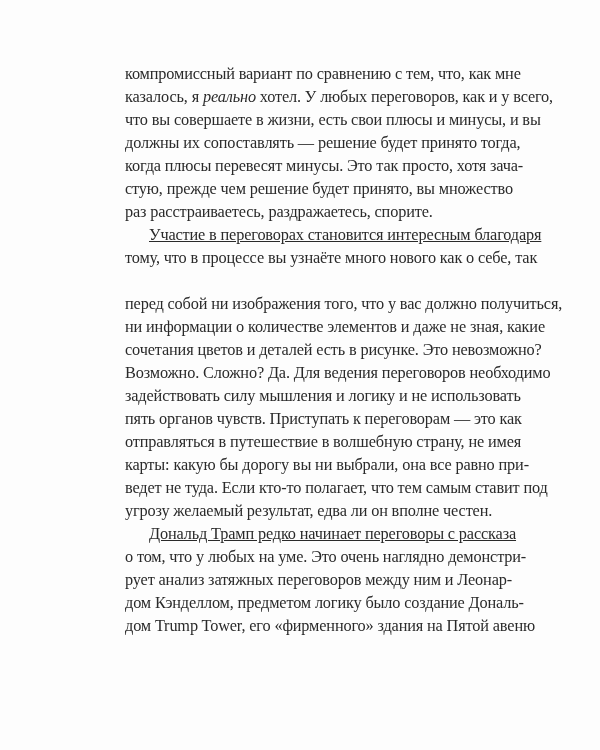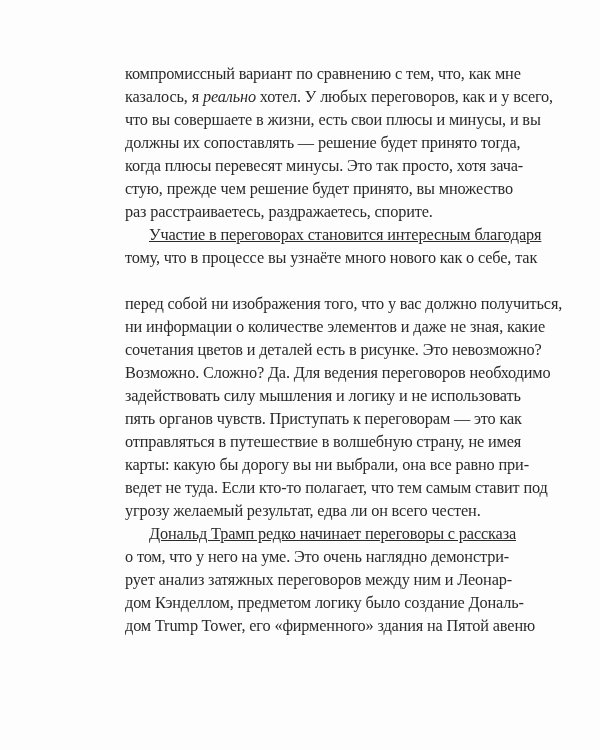--- a/index.html
+++ b/index.html
@@ -32,20 +32,20 @@
   <div class="line" style="top:246px">тому, что в процессе вы узнаёте много нового как о себе, так</div>
   <div class="line" style="top:292px">перед собой ни изображения того, что у вас должно получиться,</div>
   <div class="line" style="top:315px">ни информации о количестве элементов и даже не зная, какие</div>
   <div class="line" style="top:338px">сочетания цветов и деталей есть в рисунке. Это невозможно?</div>
   <div class="line" style="top:361px">Возможно. Сложно? Да. Для ведения переговоров необходимо</div>
   <div class="line" style="top:384px">задействовать силу мышления и логику и не использовать</div>
   <div class="line" style="top:407px">пять органов чувств. Приступать к переговорам — это как</div>
   <div class="line" style="top:430px">отправляться в путешествие в волшебную страну, не имея</div>
   <div class="line" style="top:453px">карты: какую бы дорогу вы ни выбрали, она все равно при-</div>
   <div class="line" style="top:476px">ведет не туда. Если кто-то полагает, что тем самым ставит под</div>
-  <div class="line last" style="top:499px">угрозу желаемый результат, едва ли он всего честен.</div>
+  <div class="line last" style="top:499px">угрозу желаемый результат, едва ли он вполне честен.</div>
 
   <div class="line indent" style="top:522px">Дональд Трамп редко начинает переговоры с рассказа</div>
-  <div class="line" style="top:545px">о том, что у него на уме. Это очень наглядно демонстри-</div>
+  <div class="line" style="top:545px">о том, что у любых на уме. Это очень наглядно демонстри-</div>
   <div class="line" style="top:568px">рует анализ затяжных переговоров между ним и Леонар-</div>
   <div class="line" style="top:591px">дом Кэнделлом, предметом логику было создание Дональ-</div>
   <div class="line" style="top:614px">дом Trump Tower, его «фирменного» здания на Пятой авеню</div>
 </div>
 
 </body></html>

